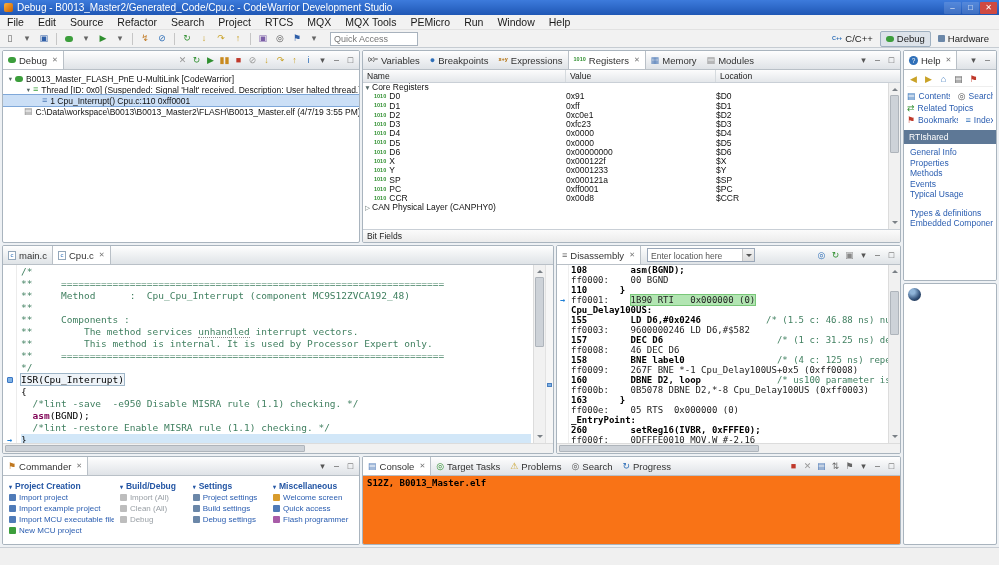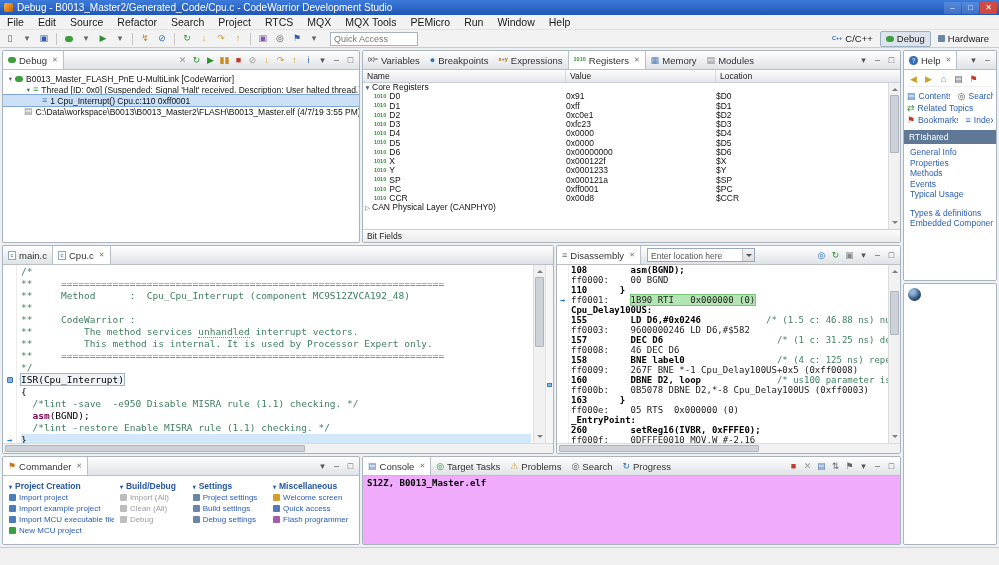--- a/index.html
+++ b/index.html
@@ -111,21 +111,21 @@
 .hlseg{background:#b2e5b2;outline:1px solid #79c779}
 
 .cmd-body{flex:1;display:flex;padding:4px 4px 0 6px;gap:6px;overflow:hidden;background:#fff}
 .cmdcol{overflow:hidden}
 .cmdcol:nth-child(1){width:110px}.cmdcol:nth-child(2){width:70px}.cmdcol:nth-child(3){width:78px}.cmdcol:nth-child(4){width:86px}
 .cmdhdr{display:flex;align-items:center;gap:3px;color:#2456a4;font-weight:bold;font-size:8.5px;height:12px;white-space:nowrap}
 .cmdtri{font-size:6px;color:#2456a4}
 .cmditem{display:flex;align-items:center;gap:3px;height:11px;font-size:8px;color:#2a5db0;white-space:nowrap;overflow:hidden}
 .cmditem.disabled{color:#9aa0a6}
 
-.console-body{flex:1;background:#f0abfc;font-family:"DejaVu Sans Mono",monospace;font-size:9px;font-weight:bold;color:#000;padding:2px 4px}
+.console-body{flex:1;background:#f97316;font-family:"DejaVu Sans Mono",monospace;font-size:9px;font-weight:bold;color:#000;padding:2px 4px}
 
 .help-body{flex:1;padding:2px 3px;font-size:8.5px;overflow:hidden;background:#fff}
 .help-tb{display:flex;gap:2px;height:15px;align-items:center;border-bottom:1px solid #eee;margin-bottom:3px}
 .hrow{display:flex;gap:8px;height:12px;align-items:center}
 .hlink{color:#2a5db0;display:flex;align-items:center;gap:3px;white-space:nowrap;overflow:hidden}
 .tpl{height:10.5px;padding-left:3px}
 .help-topic{margin:4px -3px 3px -3px;background:#5e7896;color:#fff;padding:2px 5px;font-size:8.5px}
 .help-bottom{margin-top:8px}
 .globe{width:13px;height:13px;border-radius:50%;background:radial-gradient(circle at 35% 30%,#8fb4d8 0 18%,#33527a 60%,#0c1a30 100%);margin:4px}
 
@@ -616,21 +616,21 @@
             <div class="gl"></div>
             <div class="gl">
               <span class="iparrow">→</span>
             </div>
           </div>
         <div class="code">
             <div class="cl"><span class="cm">/*</span></div>
             <div class="cl"><span class="cm">**     ===================================================================</span></div>
             <div class="cl"><span class="cm">**     Method      :  Cpu_Cpu_Interrupt (component MC9S12ZVCA192_48)</span></div>
             <div class="cl"><span class="cm">**</span></div>
-            <div class="cl"><span class="cm">**     CodeWarrior :</span></div>
+            <div class="cl"><span class="cm">**     Components :</span></div>
             <div class="cl"><span class="cm">**         The method services </span><span class="cm und">unhandled</span><span class="cm"> interrupt vectors.</span></div>
             <div class="cl"><span class="cm">**         This method is internal. It is used by Processor Expert only.</span></div>
             <div class="cl"><span class="cm">**     ===================================================================</span></div>
             <div class="cl"><span class="cm">*/</span></div>
             <div class="cl"><span class="pl box">ISR(Cpu_Interrupt)</span></div>
             <div class="cl"><span class="pl">{</span></div>
             <div class="cl"><span class="cm">  /*lint -save  -e950 Disable MISRA rule (1.1) checking. */</span></div>
             <div class="cl"><span class="pl">  </span><span class="kw">asm</span><span class="pl">(BGND);</span></div>
             <div class="cl"><span class="cm">  /*lint -restore Enable MISRA rule (1.1) checking. */</span></div>
             <div class="cl clhl"><span class="pl">}</span></div>

